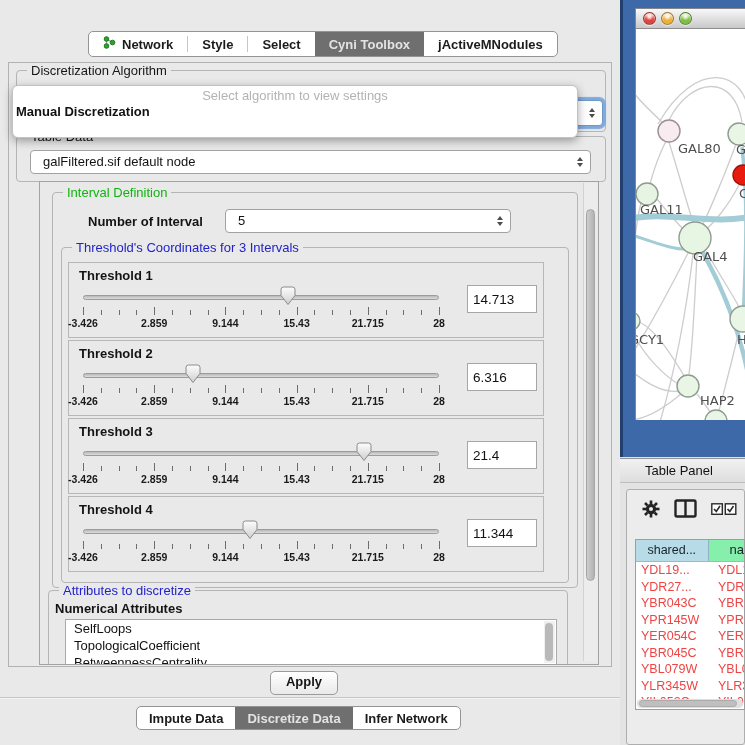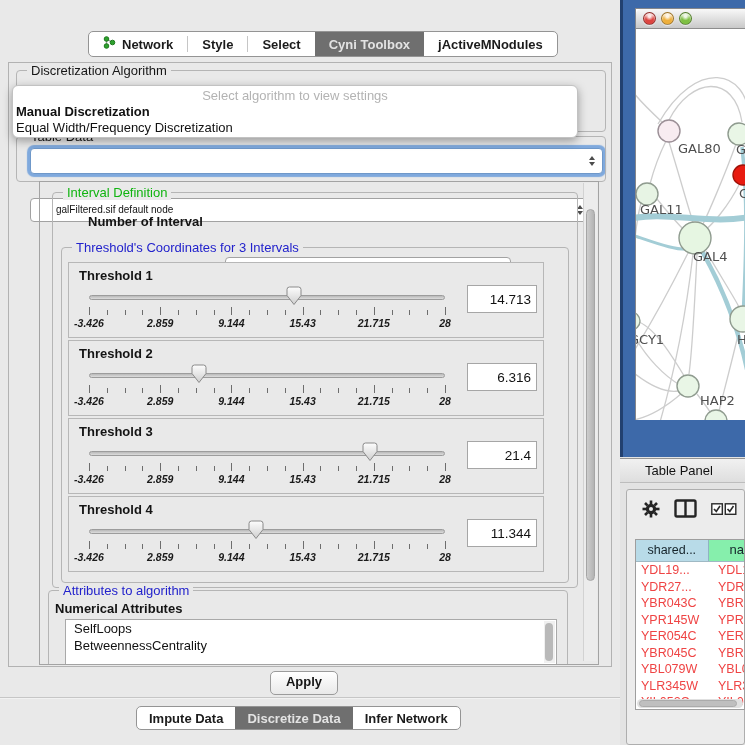--- a/index.html
+++ b/index.html
@@ -17,21 +17,21 @@
   .tabgroup.bottom{left:136px;top:706px;height:22px;}
   .tab{display:flex;align-items:center;padding:0 14px;font-size:13px;font-weight:600;color:#1b1b1b;white-space:nowrap;}
   .tabgroup.bottom .tab{padding:0 12px;}
   .tab.selected{background:#6f6f6f;color:#e3e3e3;}
   .tabsep{width:1px;background:#c6c6c6;margin:4px 0;}
   .net-tab-icon{margin-right:6px;}
   .content{position:absolute;left:8px;top:62px;width:602px;height:603px;border:1px solid #b2b2b2;}
   .group{position:absolute;border:1px solid #b5b5b5;border-radius:4px;}
   .group-title{position:absolute;top:-8px;left:10px;font-size:13px;background:#e9e9e9;padding:0 4px;white-space:nowrap;}
   .t-black{color:#161616;} .t-green{color:#10b410;} .t-blue{color:#2222cc;}
-  .combo{position:absolute;background:#fff;border:1px solid #a2a2a2;border-radius:4px;font-size:10px;color:#131313;line-height:22px;padding-left:25px;box-sizing:border-box;margin-top:48px;}
+  .combo{position:absolute;background:#fff;border:1px solid #a2a2a2;border-radius:4px;font-size:13px;color:#131313;line-height:22px;padding-left:12px;box-sizing:border-box;}
   .combo.focused{box-shadow:0 0 1px 3px #7fa9dd;border-color:#6f98c9;}
   .combo-spin{position:absolute;right:7px;top:50%;transform:translateY(-50%);display:flex;flex-direction:column;gap:2px;}
   .combo-spin i{display:block;width:0;height:0;border-left:3.5px solid transparent;border-right:3.5px solid transparent;}
   .combo-spin .up{border-bottom:4.5px solid #4c4c4c;}
   .combo-spin .dn{border-top:4.5px solid #4c4c4c;}
   .g-alg{left:7px;top:7px;width:588px;height:60px;}
   .g-alg .combo{left:13px;top:29px;width:573px;height:26px;}
   .algo-popup{position:absolute;left:12px;top:85px;width:566px;height:53px;background:#fff;
     border:1px solid #c2c2c2;border-radius:6px;box-shadow:0 3px 10px rgba(0,0,0,.35);z-index:40;padding-top:2px;box-sizing:border-box;}
   .popup-item{font-size:13px;line-height:16px;padding-left:3px;color:#111;white-space:nowrap;}
@@ -43,31 +43,31 @@
   .vscroll{position:absolute;right:1px;top:1px;width:13px;height:478px;background:#ececec;border-left:1px solid #d2d2d2;}
   .vscroll .thumb-v{position:absolute;left:2px;top:26px;width:9px;height:372px;border-radius:5px;
     background:linear-gradient(90deg,#cdcdcd,#b3b3b3);border:1px solid #a5a5a5;box-sizing:border-box;}
   .g-interval{left:12px;top:10px;width:524px;height:394px;}
   .noi-label{position:absolute;left:35px;top:21px;font-size:13px;font-weight:bold;color:#141414;}
   .noi-combo{left:172px;top:16px;width:286px;height:24px;}
   .g-thresh{left:8px;top:54px;width:506px;height:334px;}
   .threshold-box{position:absolute;left:6px;width:474px;height:74px;background:#e9e9e9;border:1px solid #b7b7b7;}
   .th-label{position:absolute;left:10px;top:5px;font-size:13px;font-weight:bold;color:#141414;}
   .slider{position:absolute;left:10px;top:22px;width:380px;height:48px;}
-  .slider-inner{position:absolute;left:10px;top:0;width:356px;height:48px;font-style:italic;}
+  .slider-inner{position:absolute;left:4px;top:0;width:356px;height:48px;}
   .track{position:absolute;left:0;top:10px;width:100%;height:5px;border-radius:3px;
     background:linear-gradient(#b9b9b9,#dcdcdc);border:1px solid #9c9c9c;box-sizing:border-box;}
   .thumb{position:absolute;top:1px;width:16px;height:20px;}
   .ticks{position:absolute;left:0;top:22px;width:100%;height:9px;}
   .ticks i{position:absolute;width:1px;height:5px;top:3px;background:#6d6d6d;}
   .ticks i.major{height:8px;top:0;}
   .tick-labels{position:absolute;left:0;top:32px;width:100%;height:13px;}
   .tick-labels b{position:absolute;transform:translateX(-50%);font-size:10.5px;font-weight:bold;color:#1a1a1a;white-space:nowrap;}
   .value-field{position:absolute;left:398px;top:22px;width:58px;height:26px;border:1px solid #a6a6a6;
-    background:#fff;font-family:"Liberation Sans",sans-serif;font-size:13.5px;color:#111;text-align:right;padding:0 5px;}
+    background:#fff;font-family:"Liberation Sans",sans-serif;font-size:13.5px;color:#111;text-align:left;padding:0 5px;}
   .g-attr{left:8px;top:408px;width:518px;height:120px;border-radius:4px;}
   .attr-label{position:absolute;left:6px;top:10px;font-size:13px;font-weight:bold;color:#141414;}
   .listbox{position:absolute;left:16px;top:28px;width:490px;height:80px;background:#fff;border:1px solid #a9a9a9;overflow:hidden;}
   .list-item{font-size:13px;line-height:17px;padding-left:8px;color:#111;white-space:nowrap;}
   .list-scroll{position:absolute;right:1px;top:1px;width:11px;height:42px;background:#f0f0f0;}
   .list-scroll .thumb-v2{position:absolute;left:1px;top:2px;width:8px;height:38px;border-radius:4px;background:#b9b9b9;}
   .apply-btn{position:absolute;left:270px;top:671px;width:66px;height:22px;background:linear-gradient(#ffffff,#e9e9e9);
     border:1px solid #9b9b9b;border-radius:5px;font-size:13px;font-weight:600;color:#151515;text-align:center;line-height:20px;}
   .sep-line{position:absolute;left:0;top:697px;width:620px;height:1px;background:#c6c6c6;border-bottom:1px solid #f2f2f2;}
   
@@ -357,37 +357,37 @@
                       <b style="left: 100%;">28</b>
                     </div>
                 </div>
               </div>
               <input class="value-field" type="text" value="11.344" style="">
             </div>
           </div>
         </div>
 
         <div class="group g-attr">
-          <span class="group-title t-blue">Attributes to algorithm</span>
+          <span class="group-title t-blue">Attributes to discretize</span>
           <span class="attr-label">Numerical Attributes</span>
           <div class="listbox" id="attr-list">
             <div class="list-scroll">
                 <div class="thumb-v2"></div>
               </div>
           <div class="list-item">SelfLoops</div>
+              <div class="list-item">TopologicalCoefficient</div>
               <div class="list-item">BetweennessCentrality</div>
             </div>
         </div>
       </div>
     </div>
 
     <div class="algo-popup">
       <div class="popup-item placeholder">Select algorithm to view settings</div>
       <div class="popup-item bold">Manual Discretization</div>
-      <div class="popup-item">Equal Width/Frequency Discretization</div>
     </div>
 
     <div class="apply-btn">Apply</div>
     <div class="sep-line"></div>
 
     <div class="tabgroup bottom">
       <div class="tab">
           <span>Impute Data</span>
         </div>
       <div class="tab selected">

